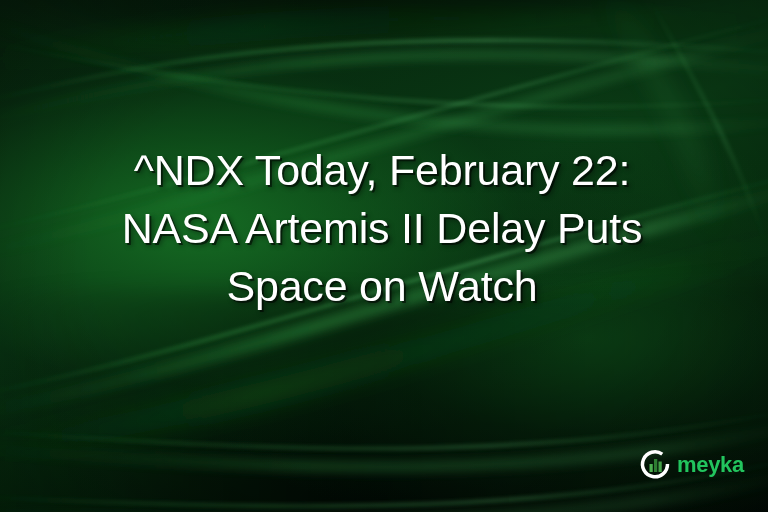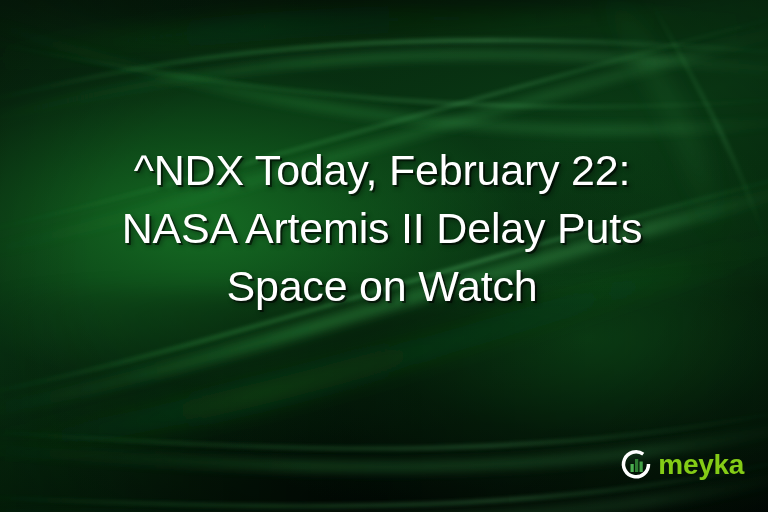--- a/index.html
+++ b/index.html
@@ -89,22 +89,22 @@
     align-items: center;
     gap: 6px;
   }
   #logo-mark {
     width: 32px;
     height: 32px;
     display: block;
     flex: none;
   }
   #logo-word {
-    color: #84cc16;
-    font-size: 28px;
+    color: #22c55e;
+    font-size: 22px;
     font-weight: 700;
     letter-spacing: -0.3px;
     line-height: 1;
     position: relative;
     top: 1px;
   }
 </style>
 </head>
 <body>
 

